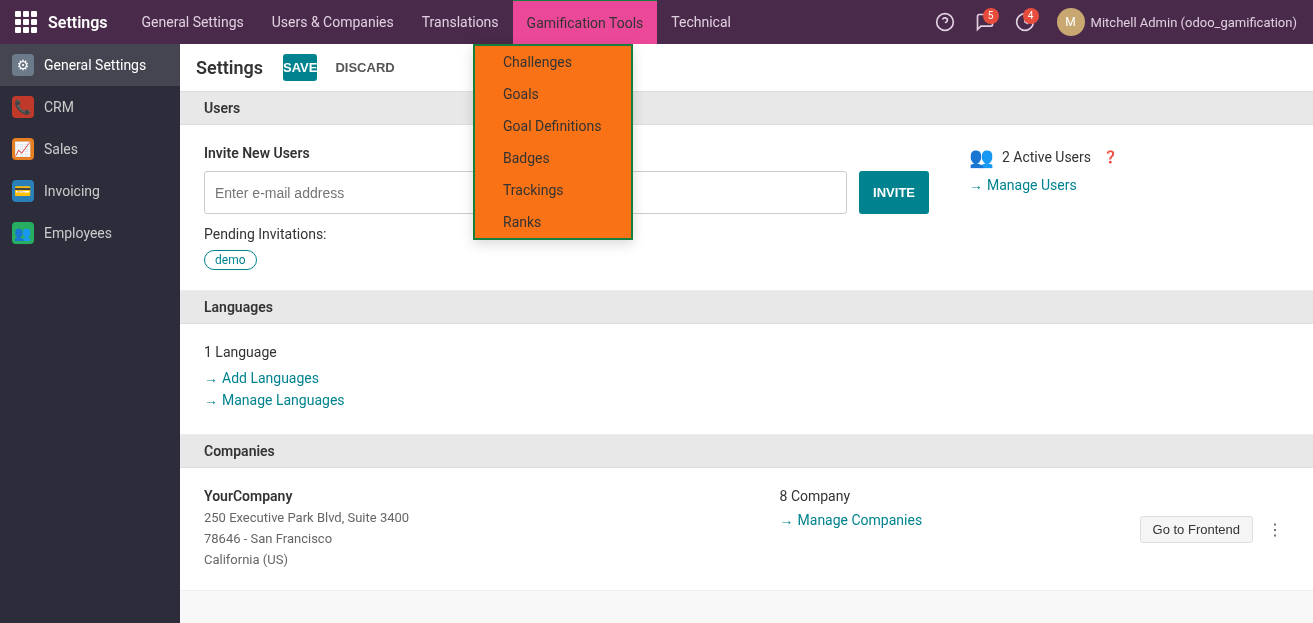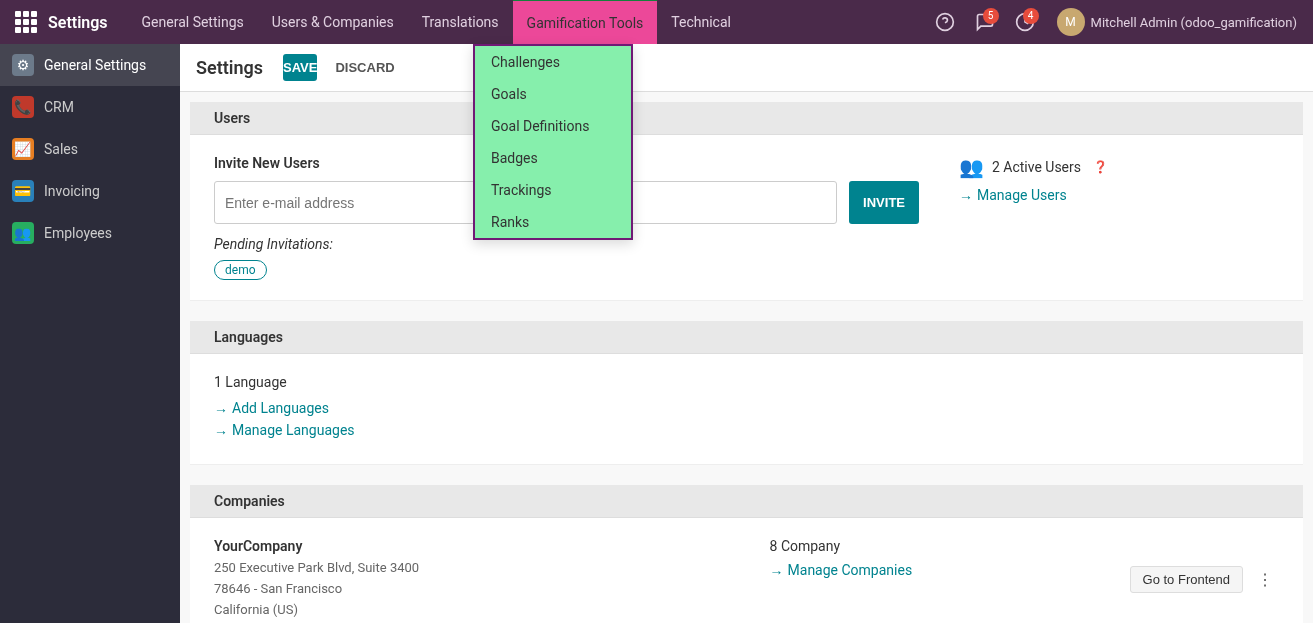--- a/index.html
+++ b/index.html
@@ -28,22 +28,22 @@
     }
     .badge {
       position: absolute; top: 2px; right: 2px; background: #e74c3c;
       color: #fff; border-radius: 10px; font-size: 10px; padding: 0 4px; min-width: 16px; text-align: center; line-height: 16px;
     }
     .topbar-user { display: flex; align-items: center; gap: 6px; cursor: pointer; padding: 0 8px; }
     .topbar-avatar { width: 28px; height: 28px; border-radius: 50%; background: #c8a870; overflow: hidden; display: flex; align-items: center; justify-content: center; font-size: 12px; color: #fff; }
     .topbar-username { color: #e0d0e0; font-size: 13px; }
     .dropdown-menu {
       position: absolute; top: 44px; left: 473px;
-      background: #86efac; border: 2px solid #701a75; box-shadow: 0 4px 12px rgba(0,0,0,0.15);
-      min-width: 160px; z-index: 300;
+      background: #f97316; border: 2px solid #15803d; box-shadow: 0 4px 12px rgba(0,0,0,0.15);
+      min-width: 160px; z-index: 300; padding-left: 12px;
     }
     .dropdown-item {
       display: block; padding: 8px 16px; color: #333; cursor: pointer; font-size: 14px;
       text-decoration: none;
     }
 
     
     .layout { display: flex; height: calc(100vh - 44px); }
     .sidebar {
       width: 180px; min-width: 180px; background: #2c2c3a; display: flex; flex-direction: column;
@@ -79,41 +79,41 @@
     
     .search-bar {
       padding: 8px 16px; background: #fff; border-bottom: 1px solid #eee;
       display: flex; align-items: center;
     }
     .search-input {
       flex: 1; border: 1px solid #ddd; border-radius: 4px; padding: 6px 12px;
       font-size: 14px; color: #555; outline: none;
     }
     .search-icon-btn { margin-left: 6px; cursor: pointer; color: #888; }
-    .section { margin: 10px; }
+    .section { margin: 0; }
     .section-header {
       background: #e8e8e8; padding: 8px 24px; font-size: 14px; font-weight: 600;
       color: #333; border-bottom: 1px solid #ddd;
     }
     .section-body { padding: 20px 24px 20px; background: #fff; border-bottom: 1px solid #eee; }
     .section-row { display: flex; gap: 40px; }
     .section-col { flex: 1; }
     .section-col.right { max-width: 320px; }
 
     .label { font-size: 14px; font-weight: 600; color: #333; margin-bottom: 10px; }
     .input-row { display: flex; gap: 12px; margin-bottom: 12px; }
     .email-input {
       flex: 1; border: 1px solid #ccc; border-radius: 3px; padding: 6px 10px;
       font-size: 14px; color: #999; outline: none;
     }
     .btn-invite {
       background: #00838f; color: #fff; border: none; padding: 14px 14px;
       border-radius: 3px; cursor: pointer; font-size: 13px; font-weight: 600;
     }
-    .pending-label { font-size: 14px; color: #333; margin-bottom: 8px; font-style: italic; }
+    .pending-label { font-size: 14px; color: #333; margin-bottom: 8px; }
     .demo-badge {
       display: inline-block; border: 1px solid #00838f; border-radius: 12px;
       padding: 2px 10px; font-size: 12px; color: #00838f; background: transparent;
     }
 
     .active-users-row { display: flex; align-items: center; gap: 8px; margin-bottom: 8px; }
     .users-icon { font-size: 20px; color: #555; }
     .active-users-count { font-size: 14px; color: #333; }
     .help-icon { color: #888; font-size: 12px; cursor: pointer; margin-left: 4px; }
     .manage-link { color: #00838f; font-size: 14px; cursor: pointer; text-decoration: none; display: flex; align-items: center; gap: 4px; }

